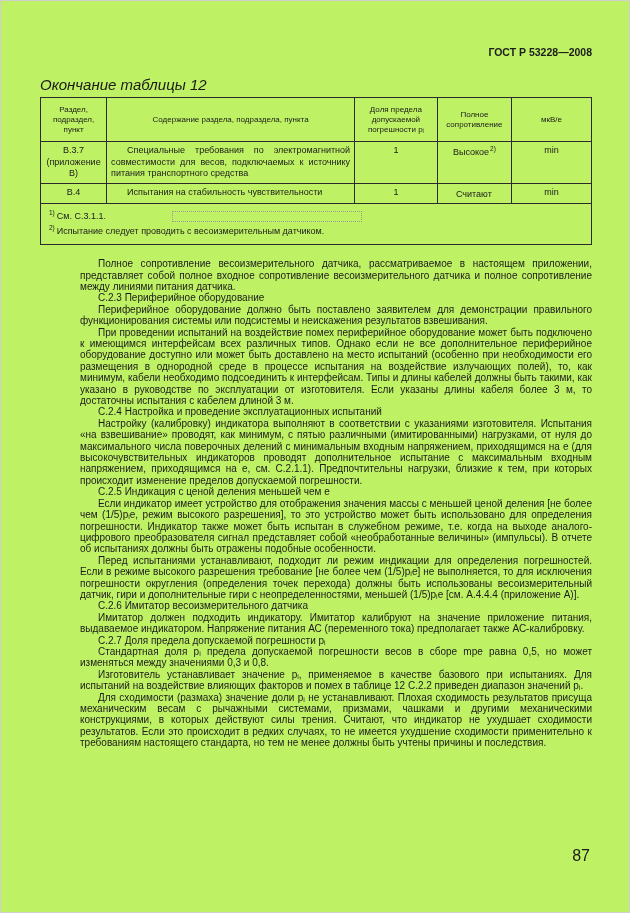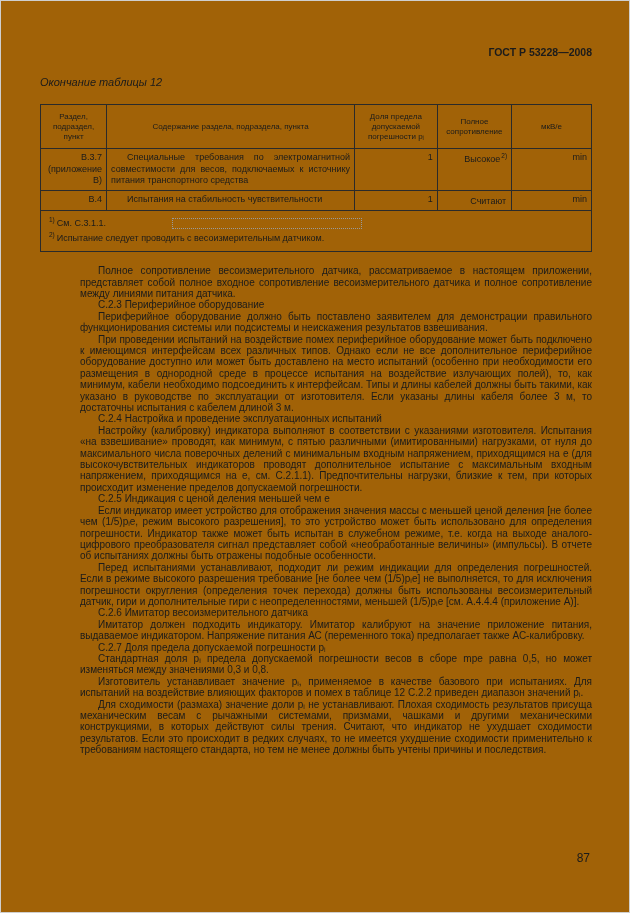--- a/index.html
+++ b/index.html
@@ -6,38 +6,38 @@
     margin: 0;
     padding: 0;
     background: #e9e9e9;
     font-family: "Liberation Sans", "DejaVu Sans", sans-serif;
   }
   .page {
     position: relative;
     width: 630px;
     height: 913px;
     margin: 0 auto;
-    background: #a16207;
+    background: #bef264;
     box-sizing: border-box;
     padding: 46px 38px 0 40px;
     color: #1b1b1b;
     outline: 1px solid #cfcfcf;
     outline-offset: -1px;
     overflow: hidden;
   }
   .doc-header {
     text-align: right;
     font-weight: bold;
     font-size: 10.5px;
     margin-bottom: 18px;
   }
   .table-caption {
     font-style: italic;
-    font-size: 11px;
-    margin-bottom: 16px;
+    font-size: 15px;
+    margin-bottom: 4px;
   }
   table.spec-table {
     width: 100%;
     border-collapse: collapse;
     table-layout: fixed;
   }
   table.spec-table th,
   table.spec-table td {
     border: 1px solid #2a2a2a;
     box-sizing: border-box;
@@ -50,21 +50,21 @@
     vertical-align: middle;
     padding: 4px 3px;
     height: 44px;
   }
   table.spec-table td {
     font-size: 9px;
     line-height: 1.28;
     vertical-align: top;
     padding: 3px 4px;
   }
-  td.c-center { text-align: right; }
+  td.c-center { text-align: center; }
   td.c-content {
     text-align: justify;
     text-indent: 16px;
     padding: 3px 7px;
   }
   sup.note-mark {
     font-size: 6.5px;
     margin-left: 1px;
   }
   tr.footnote-row td {
@@ -95,21 +95,21 @@
     margin: 0;
     text-indent: 18px;
   }
   .body-text p.heading {
     font-weight: normal;
   }
   .page-number {
     position: absolute;
     right: 40px;
     bottom: 48px;
-    font-size: 12px;
+    font-size: 16px;
   }
 </style>
 </head>
 <body>
 
 <div class="page">
 
   <div class="doc-header">ГОСТ Р 53228—2008</div>
 
   <div class="table-caption">Окончание таблицы 12</div>

